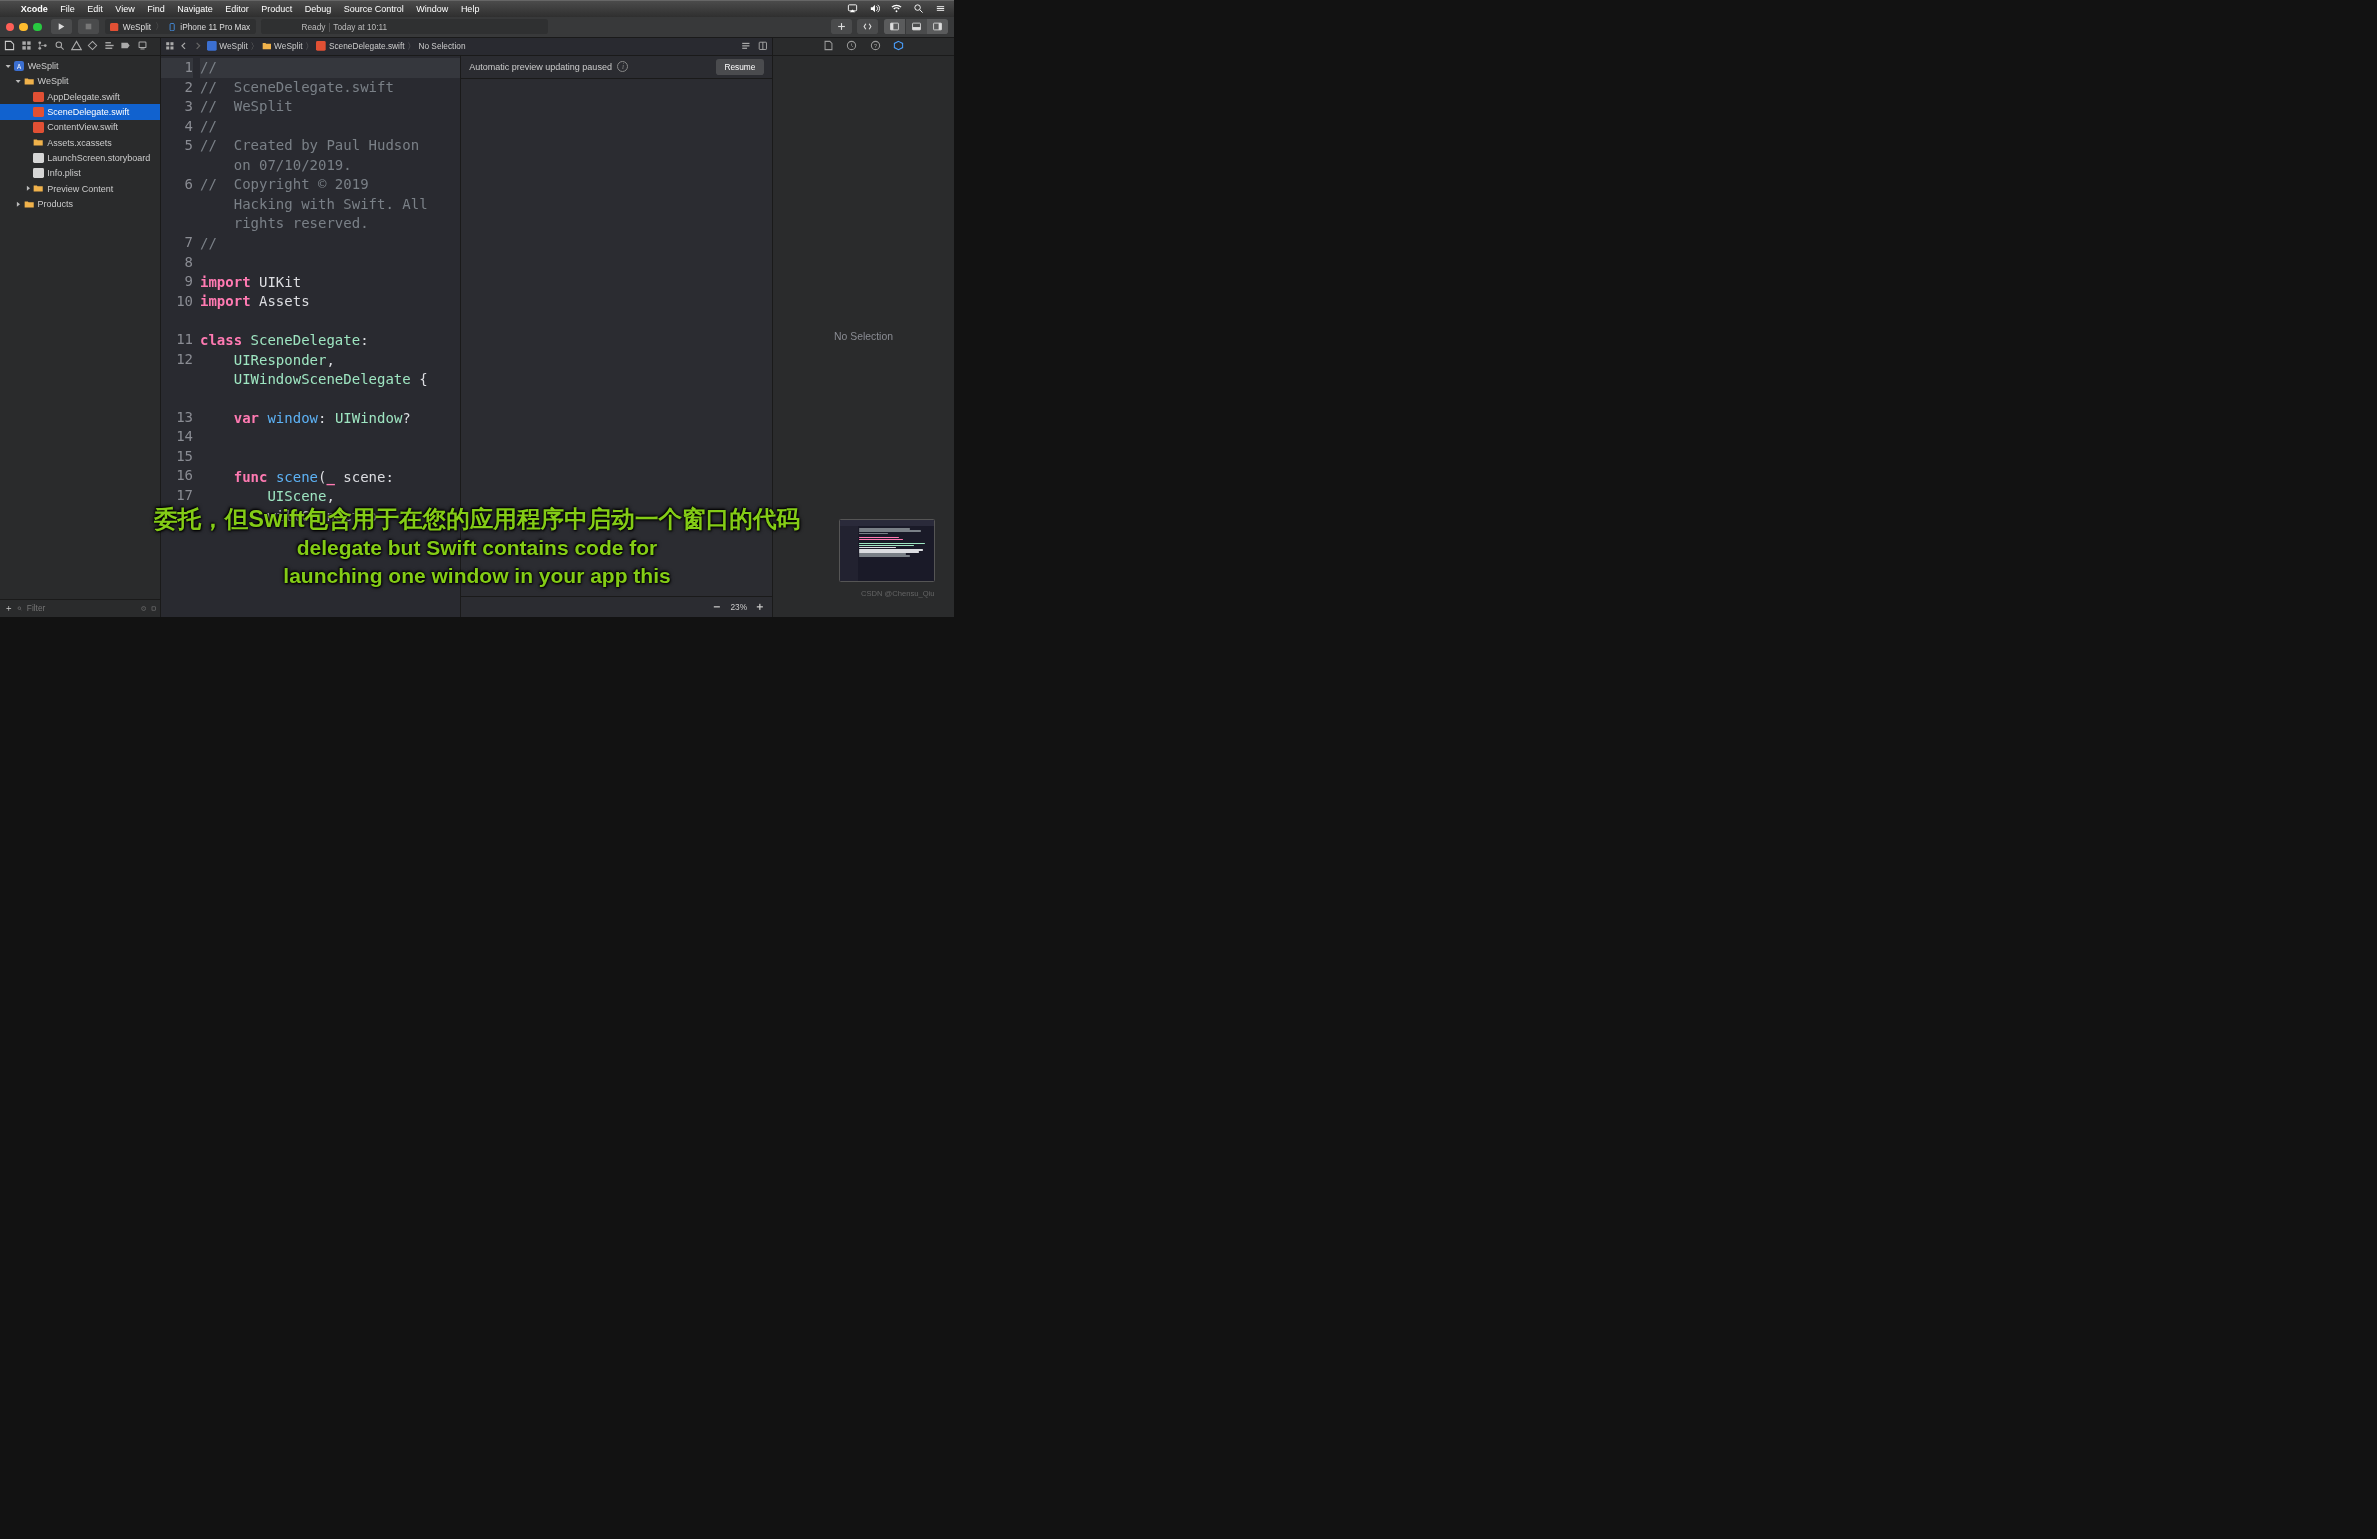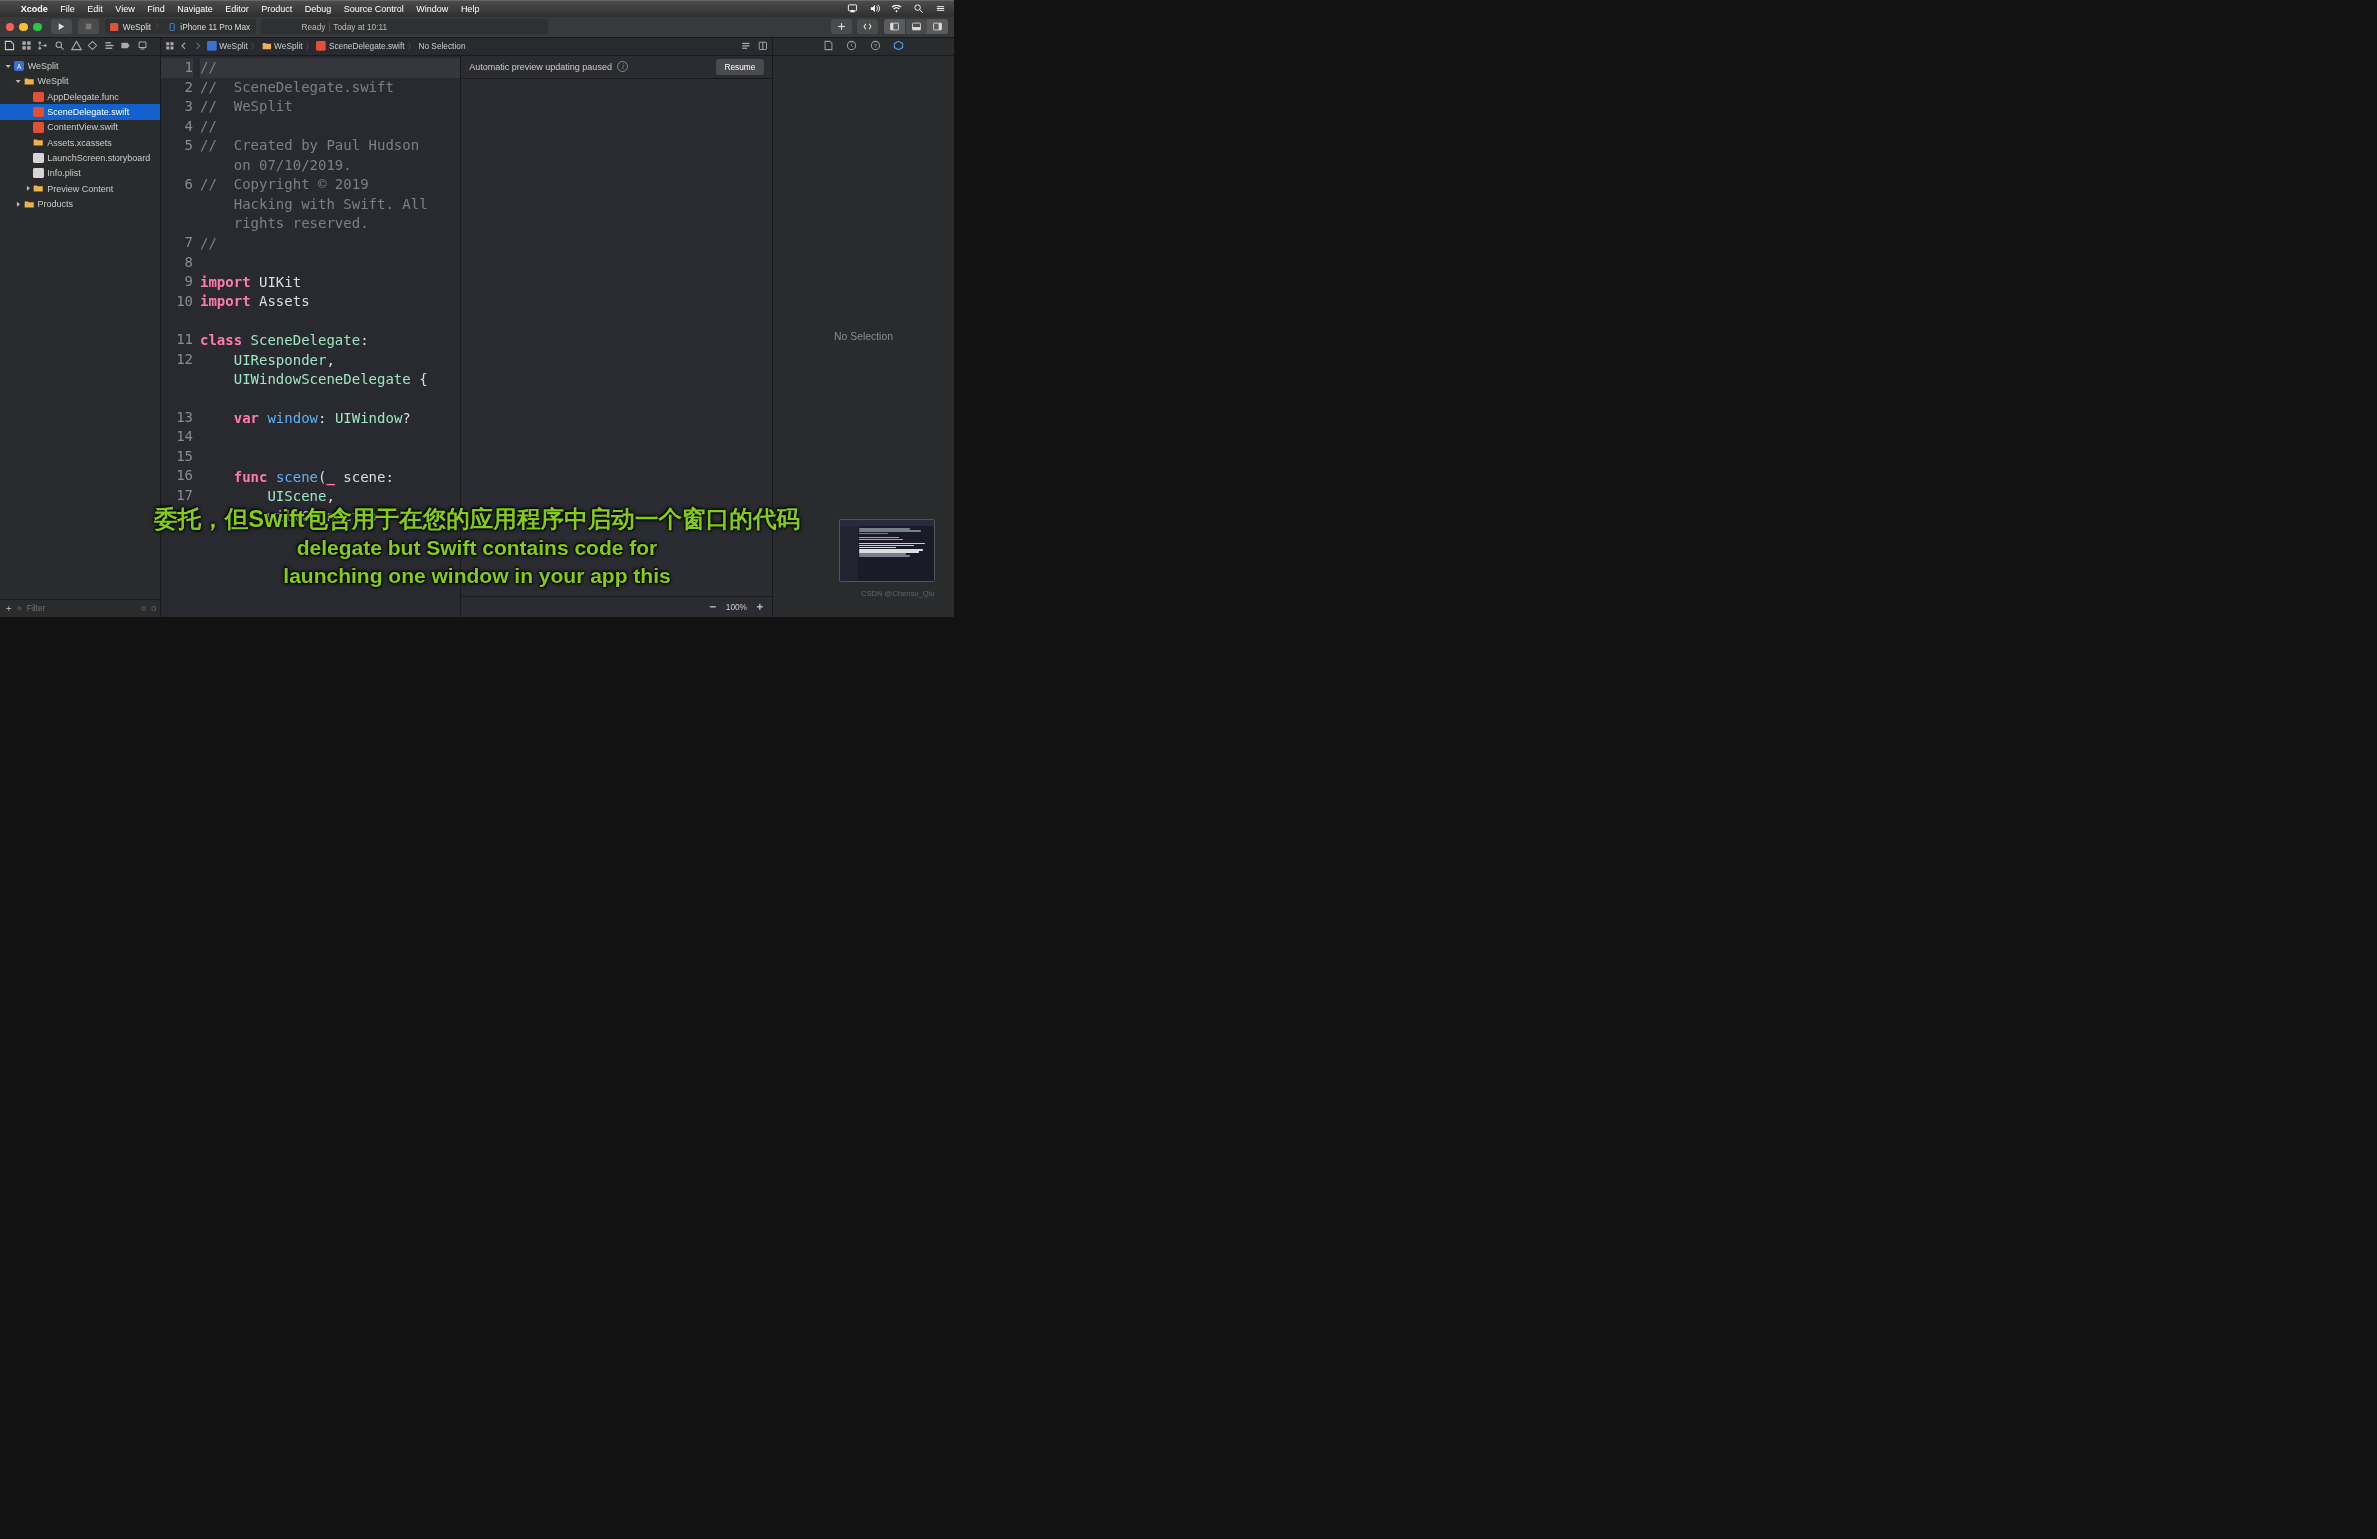--- a/index.html
+++ b/index.html
@@ -301,21 +301,21 @@
               <svg viewBox="0 0 16 16">
                 <path d="M1 4h5l1 1h8v8H1z"></path>
               </svg>
             </span>
             <span>WeSplit</span>
           </div>
           <div class="row">
             <span class="indent" style="width:23.6px"></span>
             <span class="disclose"></span>
             <span class="fi swift"></span>
-            <span>AppDelegate.func</span>
+            <span>AppDelegate.swift</span>
           </div>
           <div class="row sel">
             <span class="indent" style="width:23.6px"></span>
             <span class="disclose"></span>
             <span class="fi swift"></span>
             <span>SceneDelegate.swift</span>
           </div>
           <div class="row">
             <span class="indent" style="width:23.6px"></span>
             <span class="disclose"></span>
@@ -471,21 +471,21 @@
             <span class="msg">Automatic preview updating paused</span>
             <span class="info">i</span>
             <span class="spacer"></span>
             <button class="resume">Resume</button>
           </div>
           <div class="preview-body"></div>
           <div class="preview-foot">
             <svg viewBox="0 0 16 16">
                 <rect x="3" y="7" width="10" height="2"></rect>
               </svg>
-            <span>100%</span>
+            <span>23%</span>
             <svg viewBox="0 0 16 16">
                 <rect x="3" y="7" width="10" height="2"></rect>
                 <rect x="7" y="3" width="2" height="10"></rect>
               </svg>
           </div>
         </div>
       </div>
     </div>
 
     <div class="inspector">

